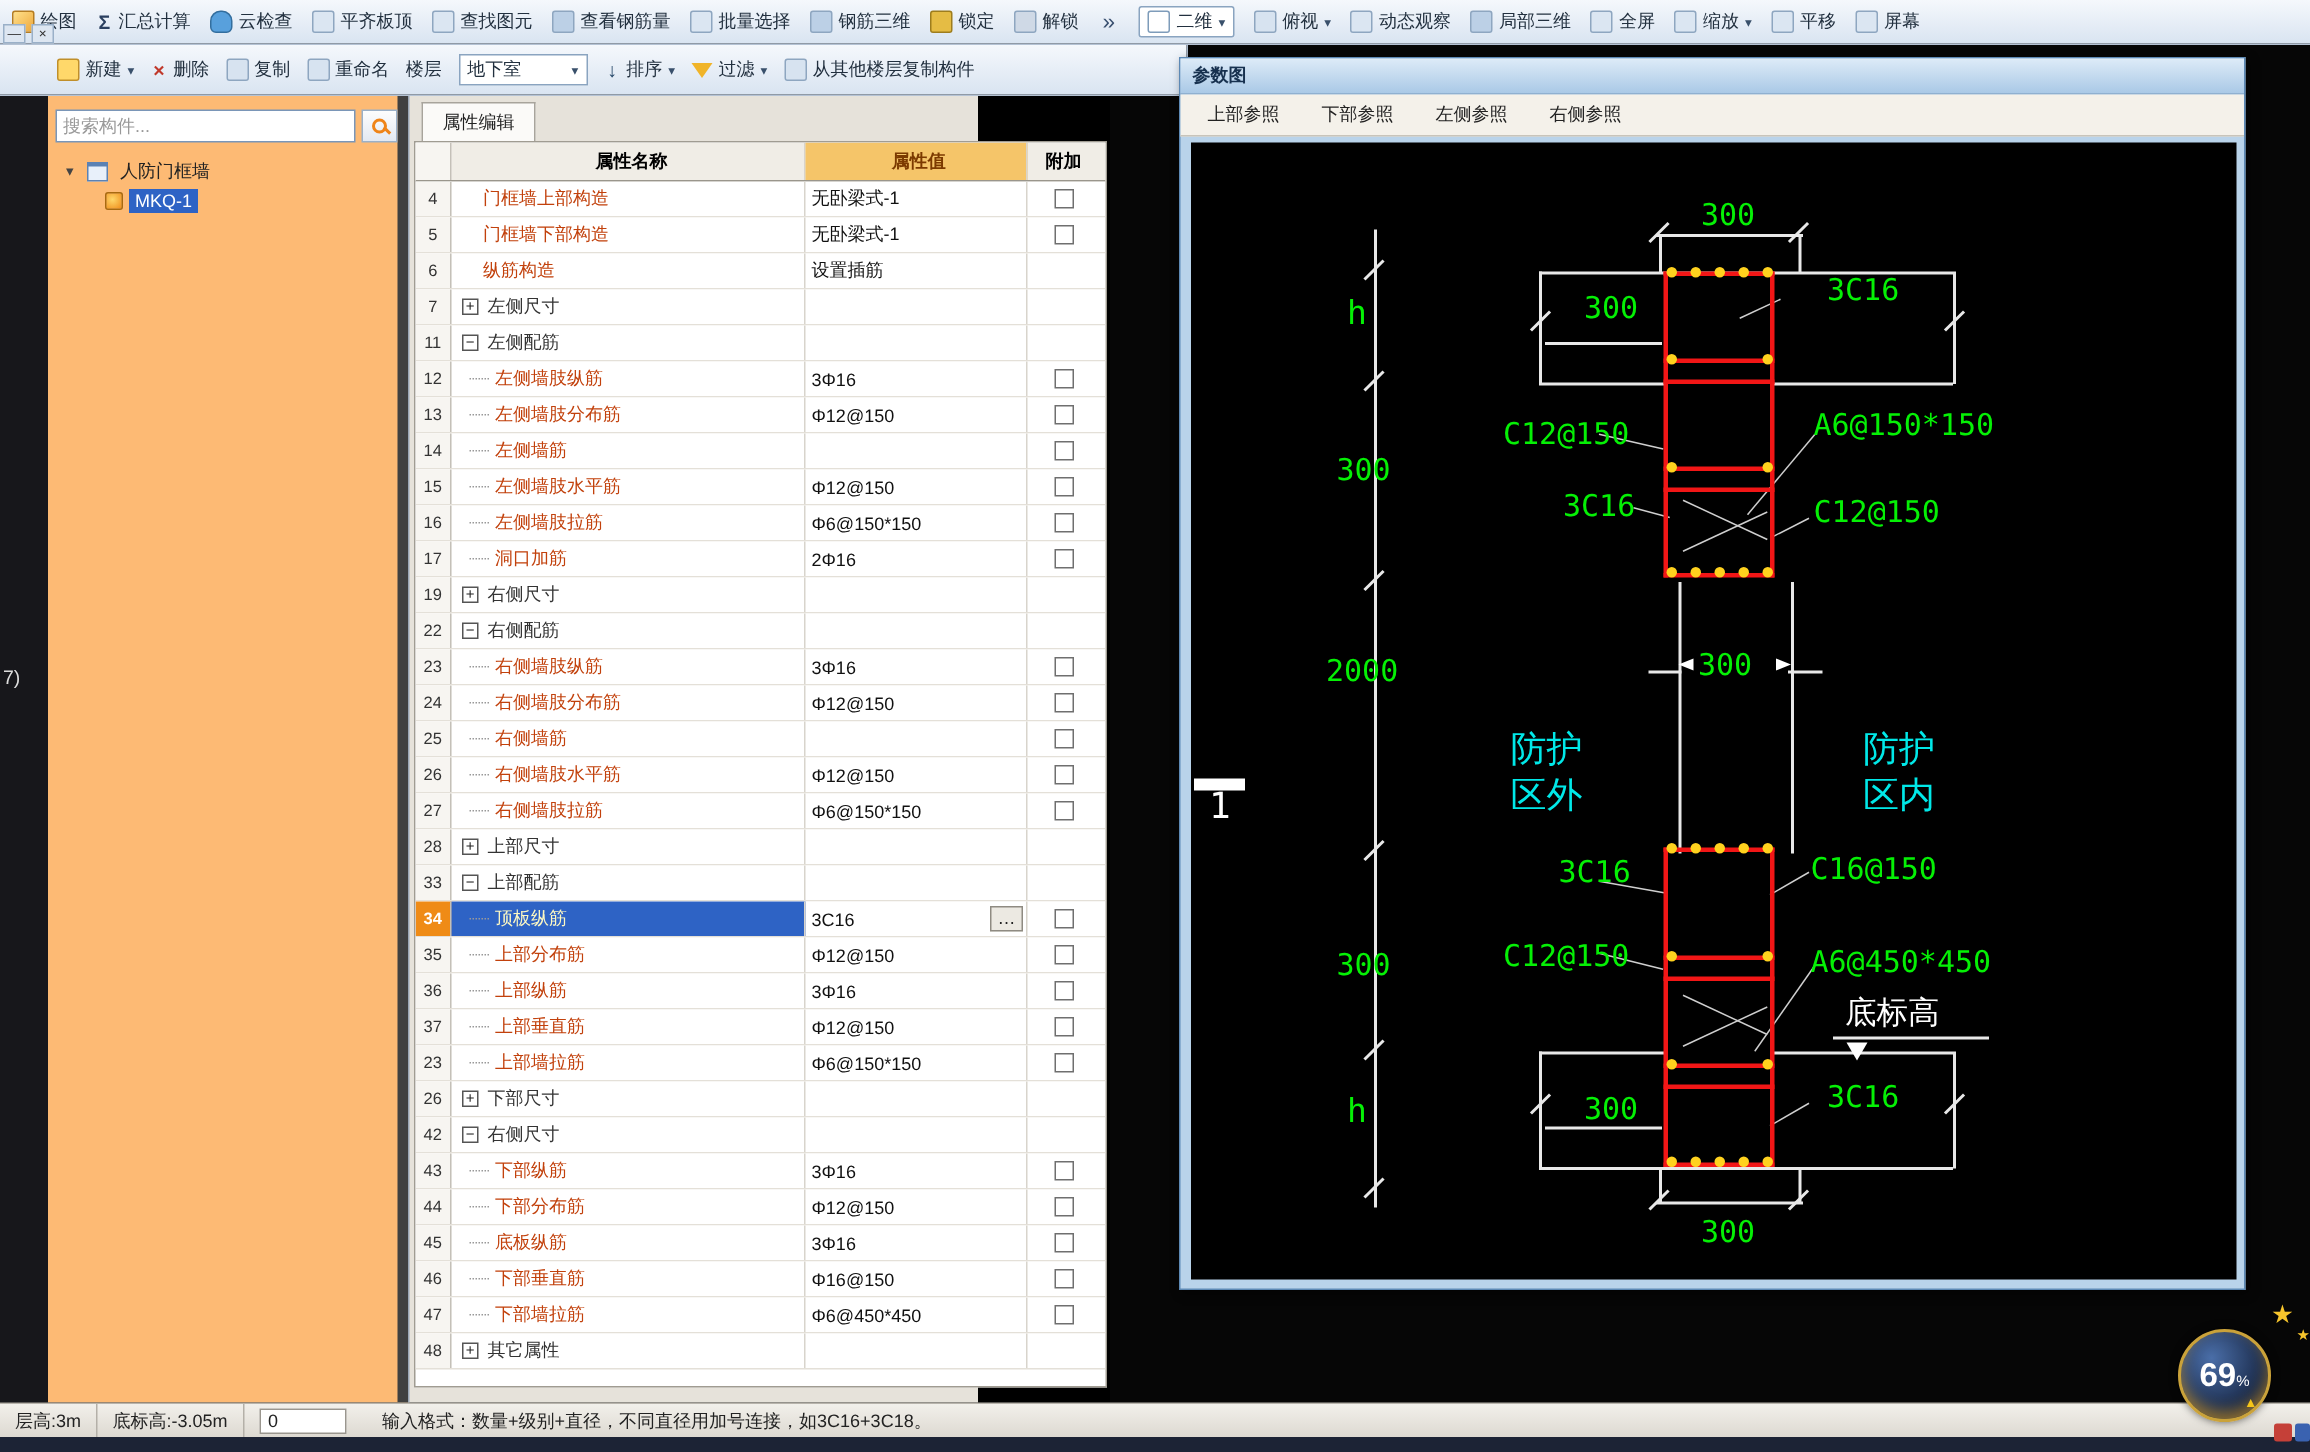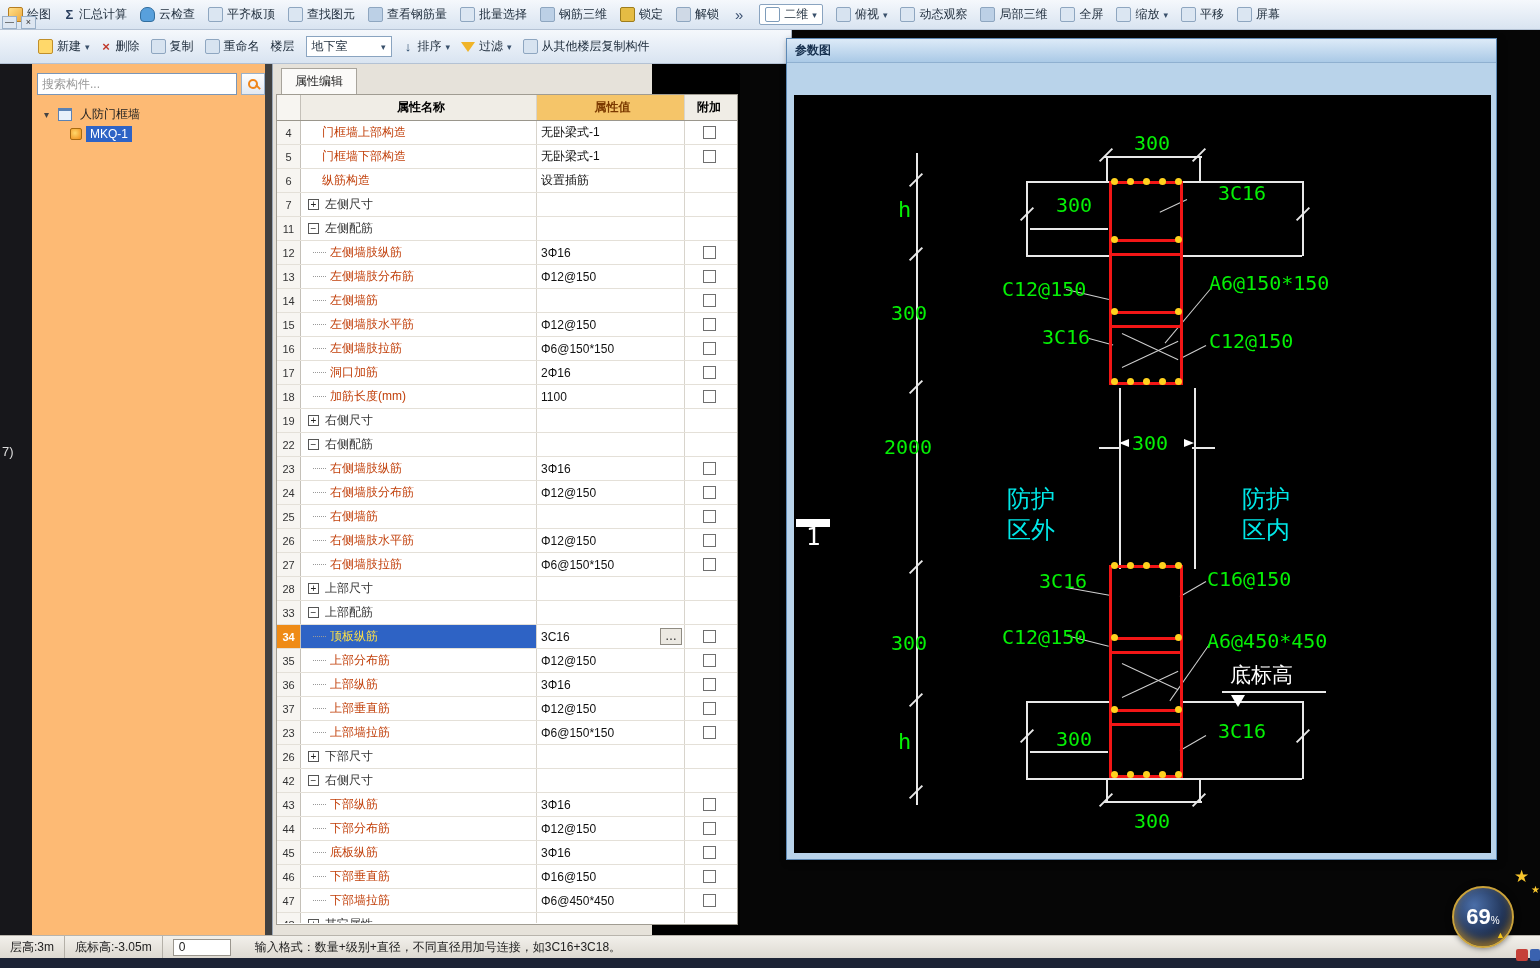--- a/index.html
+++ b/index.html
@@ -79,21 +79,21 @@
   .trow.root .pname{margin-left:16px}
   .trow.group .pname{color:#333}
   .gbox{width:11px;height:11px;border:1px solid #555;background:#fff;display:inline-flex;align-items:center;
     justify-content:center;font-size:10px;line-height:1;margin:0 6px 0 2px;color:#222;flex:none}
   .dash{width:13px;border-top:1px dotted #999;margin:0 4px 0 7px;flex:none}
   .pval{color:#111}
   .ellipsis{position:absolute;right:2px;top:3px;width:22px;height:17px;background:#ece9e2;border:1px solid #8f8b82;
     text-align:center;line-height:14px;font-size:12px;color:#222}
   .cbx{width:13px;height:13px;border:1px solid #6f6f6f;background:#fff;display:inline-block}
   .trow.sel .c-name{background:#2e63c5}
-  .trow.sel .pname{color:#fde047}
+  .trow.sel .pname{color:#fef9c3}
   .trow.sel .c-num{background:#ef8b16;color:#fff;font-weight:bold}
 
   
   #cadbg{position:absolute;left:740px;top:30px;width:800px;height:905px;background:#060606}
 
   
   #paramWin{position:absolute;left:786px;top:38px;width:711px;height:822px;background:#b9d3ea;
     border:1px solid #5d89b5;box-shadow:2px 2px 6px rgba(0,0,0,.5)}
   .pw-title{height:24px;line-height:23px;padding-left:8px;background:linear-gradient(#ddebf8,#aac9e6);
     font-weight:bold;color:#17314f;border-bottom:1px solid #8fb0d0}
@@ -426,33 +426,20 @@
               <span class="dash"></span>
               <span class="pname">洞口加筋</span>
             </div>
             <div class="c-val">
               <span class="pval">2Φ16</span>
             </div>
             <div class="c-add">
               <span class="cbx"></span>
             </div>
           </div>
-          <div class="trow child">
-            <div class="c-num">18</div>
-            <div class="c-name">
-              <span class="dash"></span>
-              <span class="pname">加筋长度(mm)</span>
-            </div>
-            <div class="c-val">
-              <span class="pval">1100</span>
-            </div>
-            <div class="c-add">
-              <span class="cbx"></span>
-            </div>
-          </div>
           <div class="trow group">
             <div class="c-num">19</div>
             <div class="c-name">
               <span class="gbox">+</span>
               <span class="pname">右侧尺寸</span>
             </div>
             <div class="c-val">
               <span class="pval"></span>
             </div>
             <div class="c-add"></div>
@@ -718,20 +705,26 @@
               <span class="pval"></span>
             </div>
             <div class="c-add"></div>
           </div>
         </div>
     </div>
   </div>
 
   <div id="paramWin">
     <div class="pw-title">参数图</div>
+    <div class="pw-menu" id="ptabs">
+        <span class="pw-tab">上部参照</span>
+        <span class="pw-tab">下部参照</span>
+        <span class="pw-tab">左侧参照</span>
+        <span class="pw-tab">右侧参照</span>
+      </div>
     <div id="pcanvas">
         <div class="hl" style="left: 310px; top: 61px; width: 98px;"></div>
         <div class="hl" style="left: 232px; top: 86px; width: 276px;"></div>
         <div class="hl" style="left: 232px; top: 160px; width: 84px;"></div>
         <div class="hl" style="left: 388px; top: 160px; width: 120px;"></div>
         <div class="hl" style="left: 236px; top: 133px; width: 78px;"></div>
         <div class="hl" style="left: 305px; top: 352px; width: 22px;"></div>
         <div class="hl" style="left: 398px; top: 352px; width: 23px;"></div>
         <div class="hl" style="left: 232px; top: 606px; width: 84px;"></div>
         <div class="hl" style="left: 388px; top: 606px; width: 120px;"></div>

